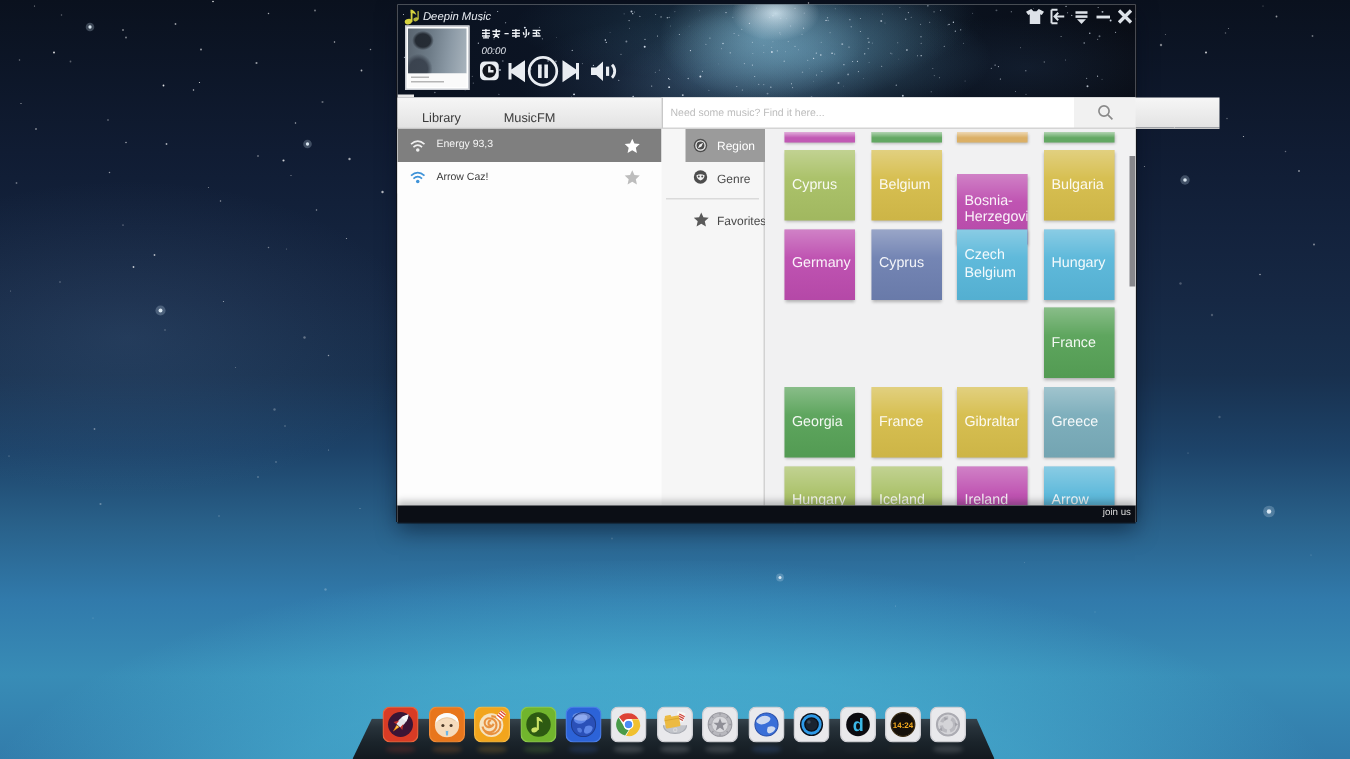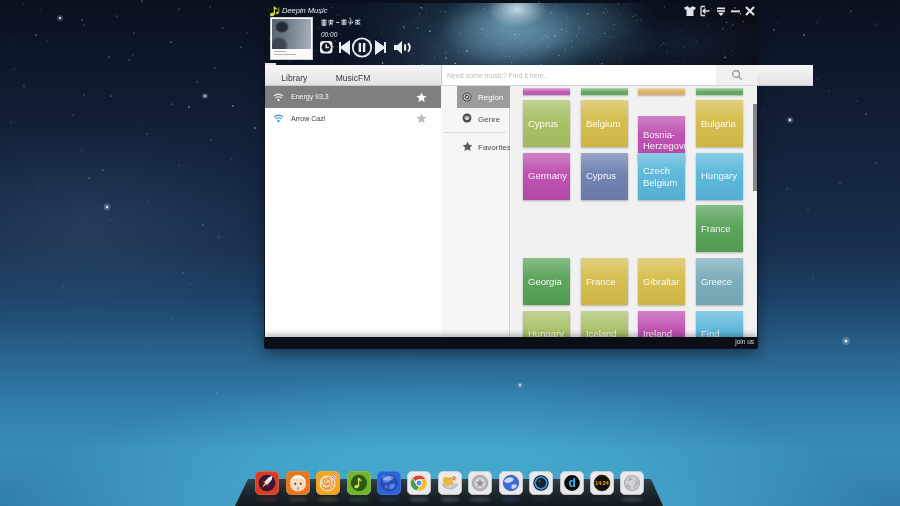--- a/index.html
+++ b/index.html
@@ -699,21 +699,21 @@
           <div class="tile" style="left:71px;top:224.8px;background:#a7bf63">
             <span>Iceland</span>
           </div>
           <div class="tile" style="left:13px;top:224.8px;background:#a7bf63">
             <span>Hungary</span>
           </div>
           <div class="tile" style="left:128px;top:224.8px;background:#bc4bae">
             <span>Ireland</span>
           </div>
           <div class="tile" style="left:186px;top:224.8px;background:#57b6d9">
-            <span>Find</span>
+            <span>Arrow</span>
           </div>
         </div>
     <div id="sbtrack">
           <div id="sbthumb"></div>
         </div>
   </div>
 
   <div id="botbar">join us</div>
 </div>
 

